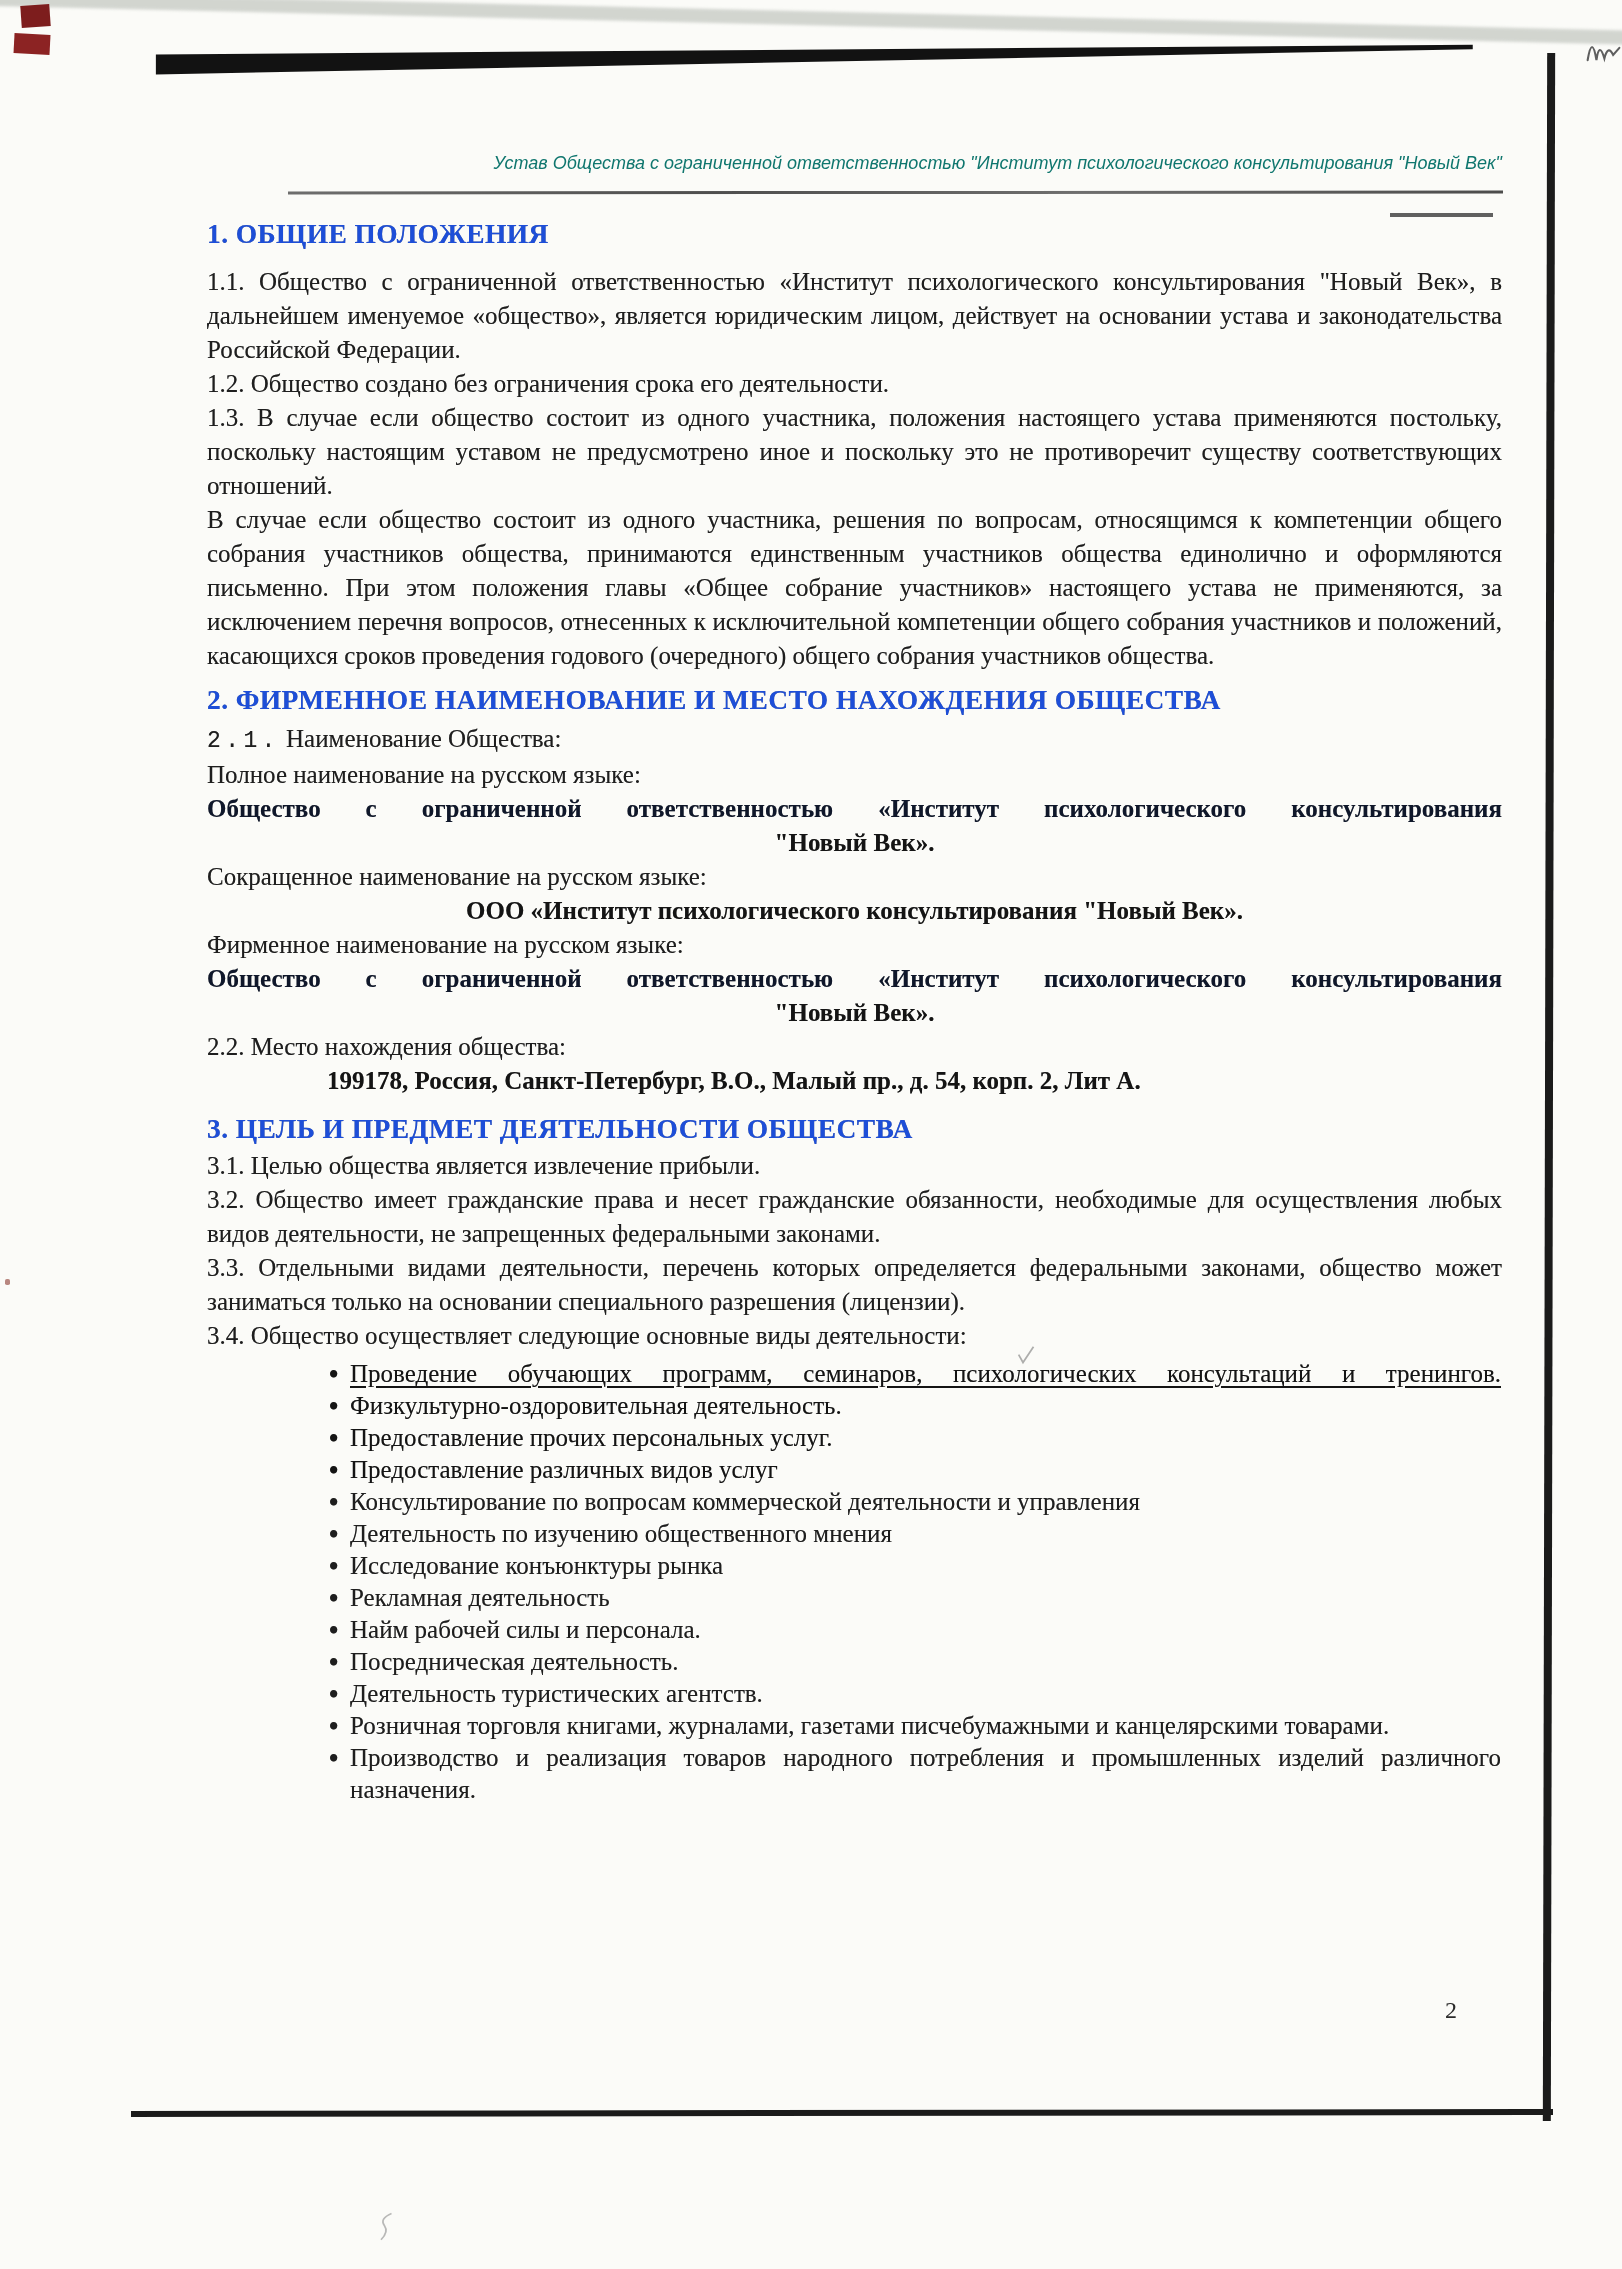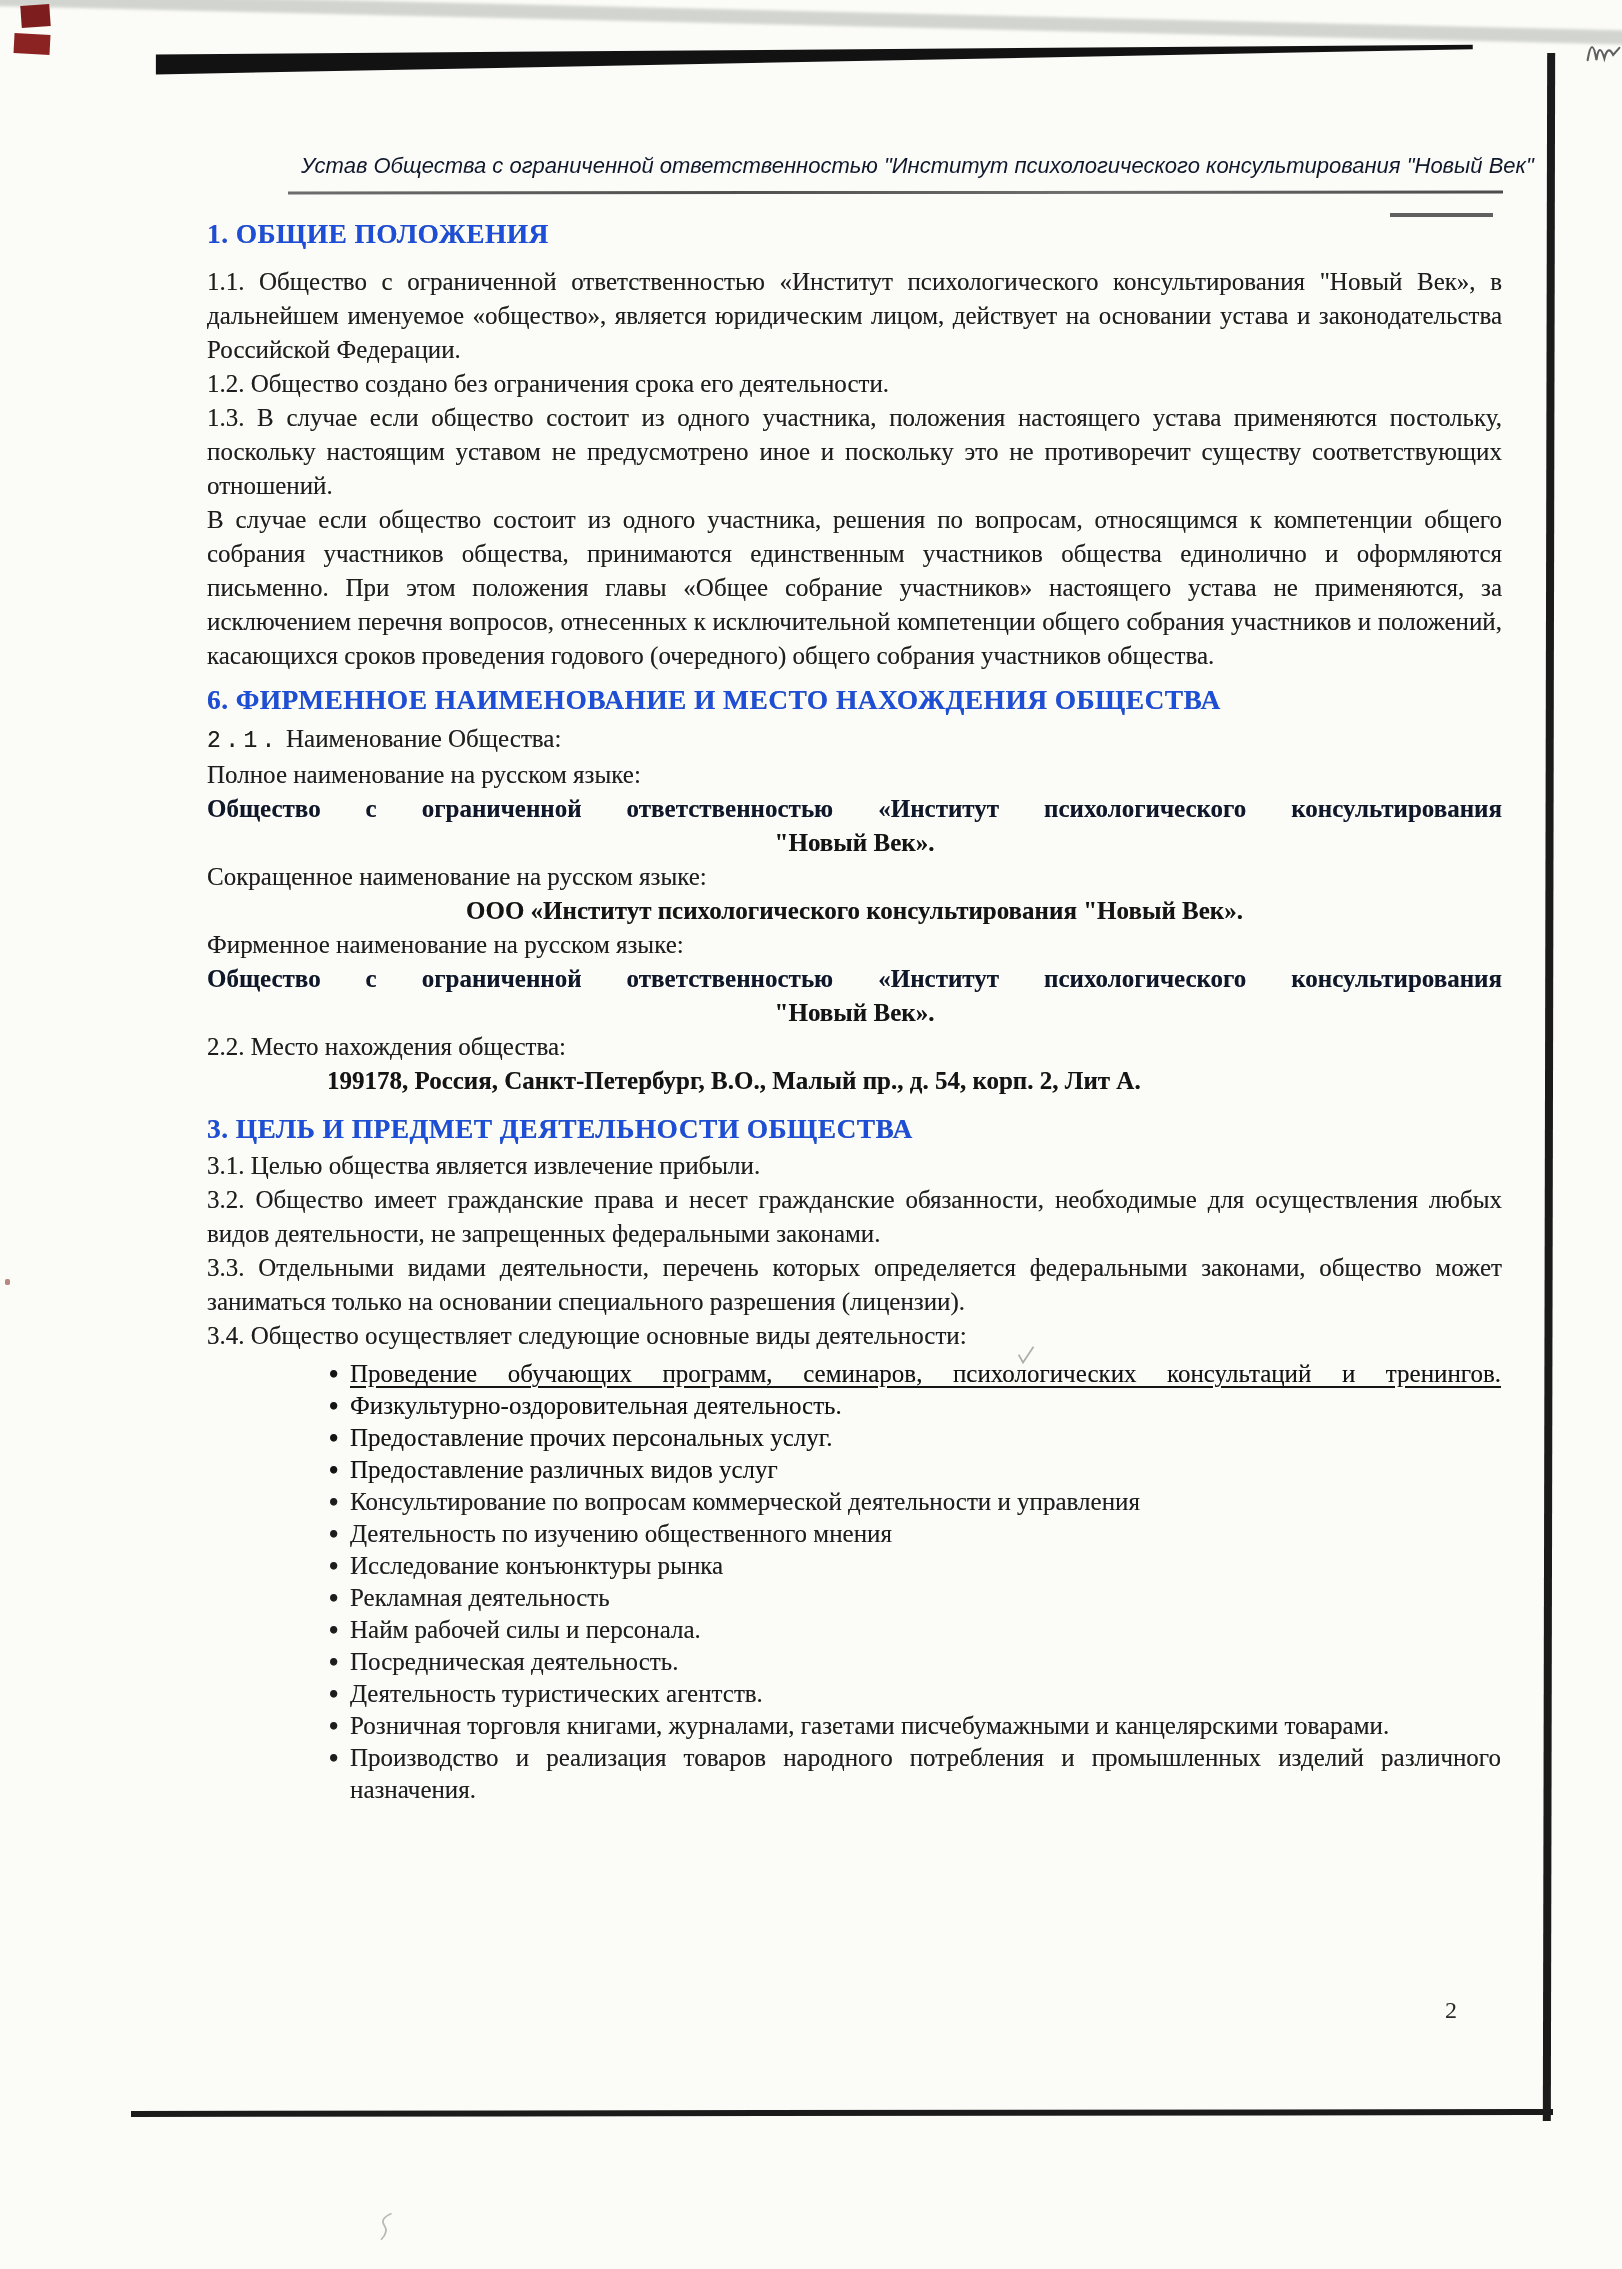--- a/index.html
+++ b/index.html
@@ -38,21 +38,21 @@
     background:#1b1b1b;transform:rotate(0.12deg);
   }
   .page-bottom-border{
     position:absolute;left:131px;top:2110px;width:1422px;height:6.2px;
     background:#1b1b1b;transform:rotate(-0.08deg);
   }
   
   .doc-header-title{
     position:absolute;left:301px;top:153px;width:1201px;
     font-family:"Liberation Sans","DejaVu Sans",sans-serif;
-    font-style:italic;font-size:22px;color:#0f172a;
+    font-style:italic;font-size:18px;color:#0f766e;
     text-align:right;white-space:nowrap;
   }
   .header-rule{
     position:absolute;left:288px;top:191px;width:1215px;height:2.7px;
     background:linear-gradient(90deg,#555 0%,#303030 35%,#565656 65%,#2d2d2d 100%);
     opacity:.85;transform:rotate(-0.05deg);
   }
   .header-rule-short{
     position:absolute;left:1390px;top:213px;width:103px;height:3.5px;
     background:#3a3a3a;opacity:.8;
@@ -127,21 +127,21 @@
   <div class="header-rule-short"></div>
 
   <main class="content">
 
     <h2>1. ОБЩИЕ ПОЛОЖЕНИЯ</h2>
     <p class="just">1.1. Общество с ограниченной ответственностью «Институт психологического консультирования "Новый Век», в дальнейшем именуемое «общество», является юридическим лицом, действует на основании устава и законодательства Российской Федерации.</p>
     <p class="just">1.2. Общество создано без ограничения срока его деятельности.</p>
     <p class="just">1.3. В случае если общество состоит из одного участника, положения настоящего устава применяются постольку, поскольку настоящим уставом не предусмотрено иное и поскольку это не противоречит существу соответствующих отношений.</p>
     <p class="just">В случае если общество состоит из одного участника, решения по вопросам, относящимся к компетенции общего собрания участников общества, принимаются единственным участников общества единолично и оформляются письменно. При этом положения главы «Общее собрание участников» настоящего устава не применяются, за исключением перечня вопросов, отнесенных к исключительной компетенции общего собрания участников и положений, касающихся сроков проведения годового (очередного) общего собрания участников общества.</p>
 
-    <h2 class="h-s2">6. ФИРМЕННОЕ НАИМЕНОВАНИЕ И МЕСТО НАХОЖДЕНИЯ ОБЩЕСТВА</h2>
+    <h2 class="h-s2">2. ФИРМЕННОЕ НАИМЕНОВАНИЕ И МЕСТО НАХОЖДЕНИЯ ОБЩЕСТВА</h2>
     <p><span class="mono-num">2.1.</span> <span>Наименование Общества:</span></p>
     <p>Полное наименование на русском языке:</p>
     <p class="name-stretch">Общество с ограниченной ответственностью «Институт психологического консультирования</p>
     <p class="name-center">"Новый Век».</p>
     <p>Сокращенное наименование на русском языке:</p>
     <p class="name-center">ООО «Институт психологического консультирования "Новый Век».</p>
     <p>Фирменное наименование на русском языке:</p>
     <p class="name-stretch">Общество с ограниченной ответственностью «Институт психологического консультирования</p>
     <p class="name-center">"Новый Век».</p>
     <p>2.2. Место нахождения общества:</p>

